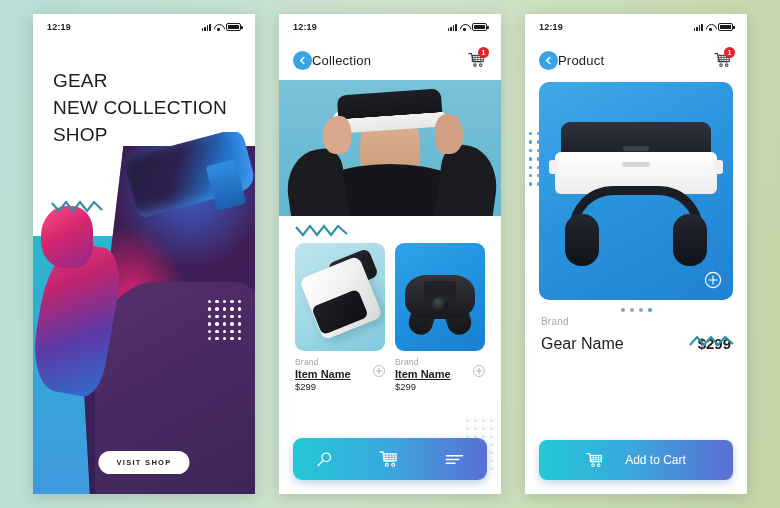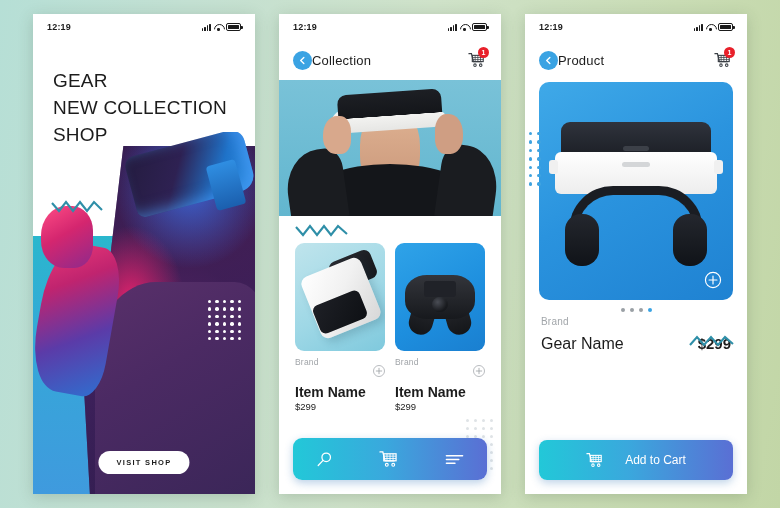--- a/index.html
+++ b/index.html
@@ -272,21 +272,21 @@
   }
   .card.c2 .st-l, .card.c2 .st-r {
     position: absolute; top: 54px; width: 15px; height: 15px;
     background: radial-gradient(circle at 38% 34%, #4a4d55, #17191d 70%);
     border-radius: 50%;
   }
   .card.c2 .st-l { left: 38px; } .card.c2 .st-r { right: 38px; }
 
   .card .meta { padding: 6px 0 0 0; position: relative; }
   .card .brand { font-size: 8.5px; color: #a0a4a8; letter-spacing: .2px; }
-  .card .iname { font-size: 14px; font-weight: bold; color: #1c1c1c; margin-top: 17px; }
+  .card .iname { font-size: 11px; font-weight: bold; color: #1c1c1c; margin-top: 1px; text-decoration: underline; }
   .card .price { font-size: 9.5px; color: #1c1c1c; margin-top: 1px; }
   .plus-btn {
     position: absolute; right: 0; top: 14px;
     width: 12px; height: 12px; border-radius: 50%;
     border: 1px solid #b9bcc0; background: none; cursor: pointer;
     display: flex; align-items: center; justify-content: center;
     color: #9a9ea2; font-size: 10px; line-height: 1; padding: 0;
     font-family: "Liberation Sans", sans-serif;
   }
 

